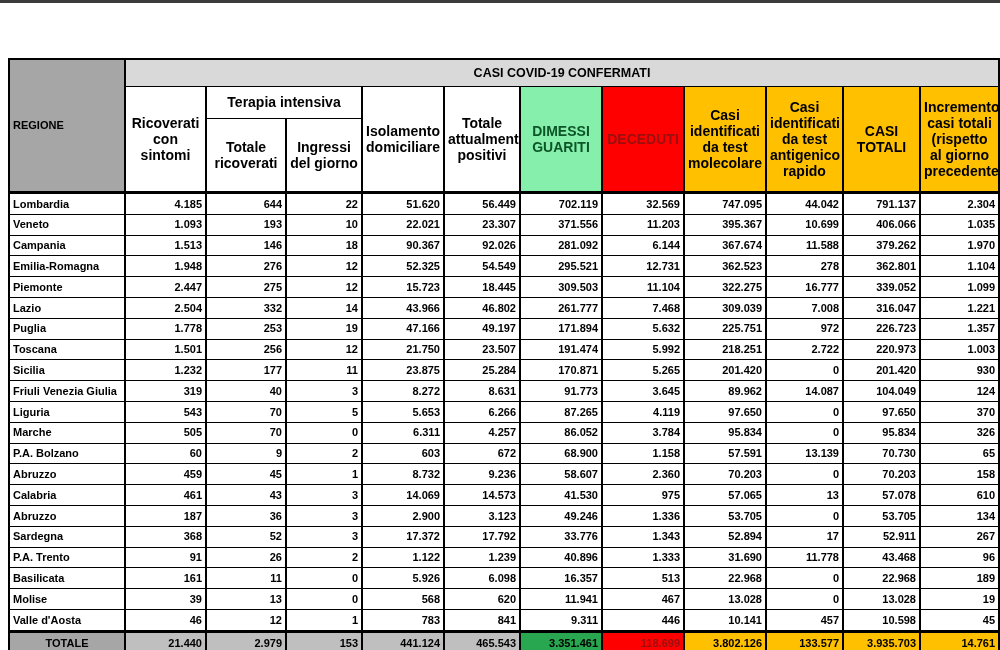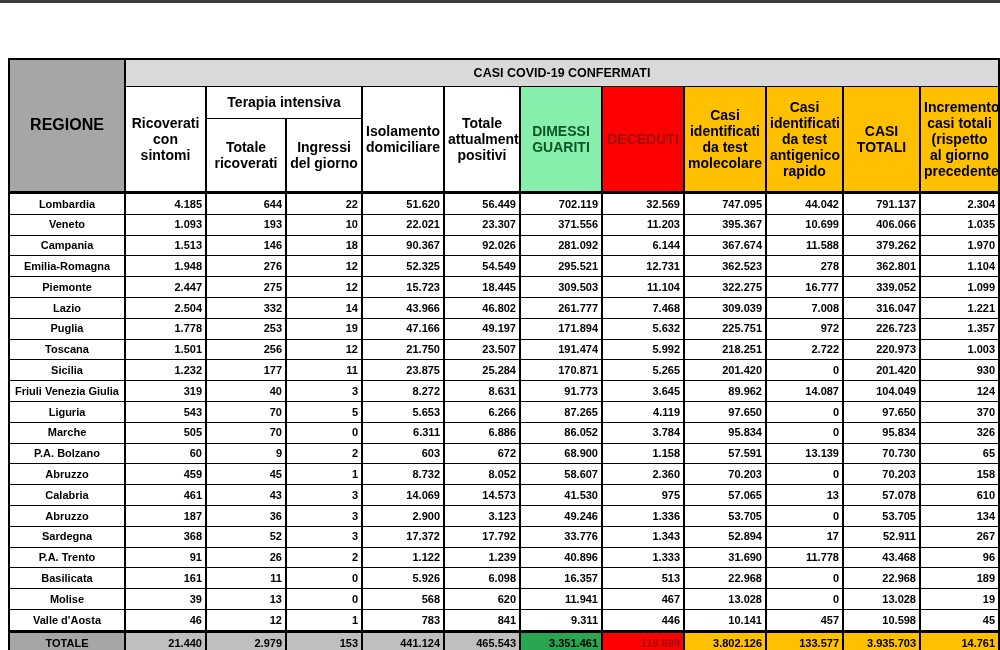--- a/index.html
+++ b/index.html
@@ -47,39 +47,39 @@
   tfoot { border-top: 3px solid #000; }
 
   .title-cell {
     background: #d9d9d9;
     text-align: center;
     font-size: 12.5px;
     height: 26px;
   }
   .regione-head {
     background: #a6a6a6;
-    text-align: center;
-    font-size: 16px;
+    text-align: left;
+    font-size: 11px;
   }
   .subhead {
     background: #ffffff;
     text-align: center;
     font-size: 14px;
     font-weight: bold;
     vertical-align: middle;
   }
   .row-terapia { height: 32px; }
   .row-sublabels { height: 74px; }
 
   .green-head  { background: #86efac; color: #0c5527; }
   .red-head    { background: #ff0000; color: #9c0f0f; }
   .gold-head   { background: #ffc000; color: #000000; }
 
   tbody td { height: 19.8px; background: #ffffff; }
-  td.region { text-align: center;  padding-left: 4px; }
+  td.region { text-align: left;  padding-left: 4px; }
   td.num    { text-align: right; padding-right: 4px; }
 
   tfoot td { height: 22px; font-size: 11px; }
   td.tot-label { background: #a6a6a6; text-align: center; }
   td.tot-gray  { background: #bfbfbf; text-align: right; }
   td.tot-green { background: #28a750; text-align: right; color: #000; }
   td.tot-red   { background: #ff0000; text-align: right; color: #9c0f0f; }
   td.tot-gold  { background: #ffc000; text-align: right; color: #000; }
 </style>
 </head>
@@ -279,21 +279,21 @@
           <td class="num">0</td>
           <td class="num">97.650</td>
           <td class="num">370</td>
         </tr>
         <tr>
           <td class="region">Marche</td>
           <td class="num">505</td>
           <td class="num">70</td>
           <td class="num">0</td>
           <td class="num">6.311</td>
-          <td class="num">6.886</td>
+          <td class="num">4.257</td>
           <td class="num">86.052</td>
           <td class="num">3.784</td>
           <td class="num">95.834</td>
           <td class="num">0</td>
           <td class="num">95.834</td>
           <td class="num">326</td>
         </tr>
         <tr>
           <td class="region">P.A. Bolzano</td>
           <td class="num">60</td>
@@ -307,21 +307,21 @@
           <td class="num">13.139</td>
           <td class="num">70.730</td>
           <td class="num">65</td>
         </tr>
         <tr>
           <td class="region">Abruzzo</td>
           <td class="num">459</td>
           <td class="num">45</td>
           <td class="num">1</td>
           <td class="num">8.732</td>
-          <td class="num">8.052</td>
+          <td class="num">9.236</td>
           <td class="num">58.607</td>
           <td class="num">2.360</td>
           <td class="num">70.203</td>
           <td class="num">0</td>
           <td class="num">70.203</td>
           <td class="num">158</td>
         </tr>
         <tr>
           <td class="region">Calabria</td>
           <td class="num">461</td>

